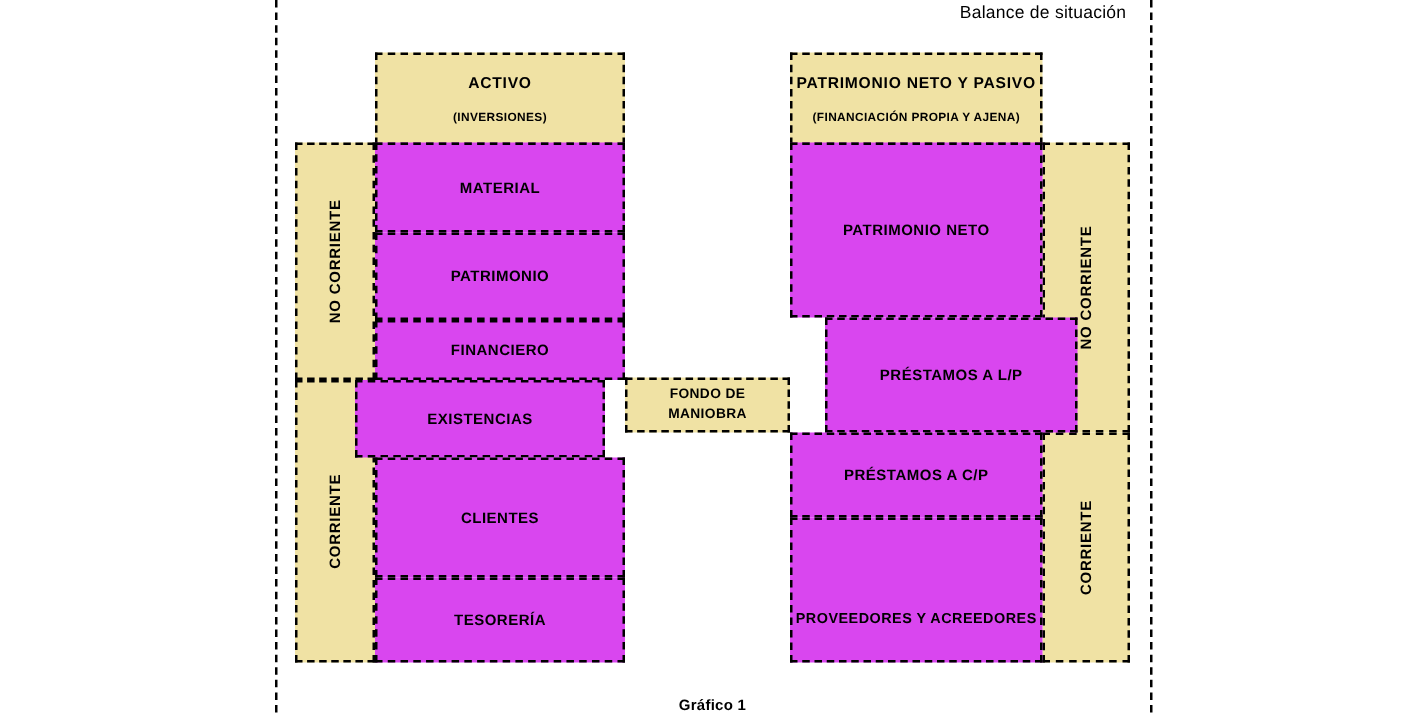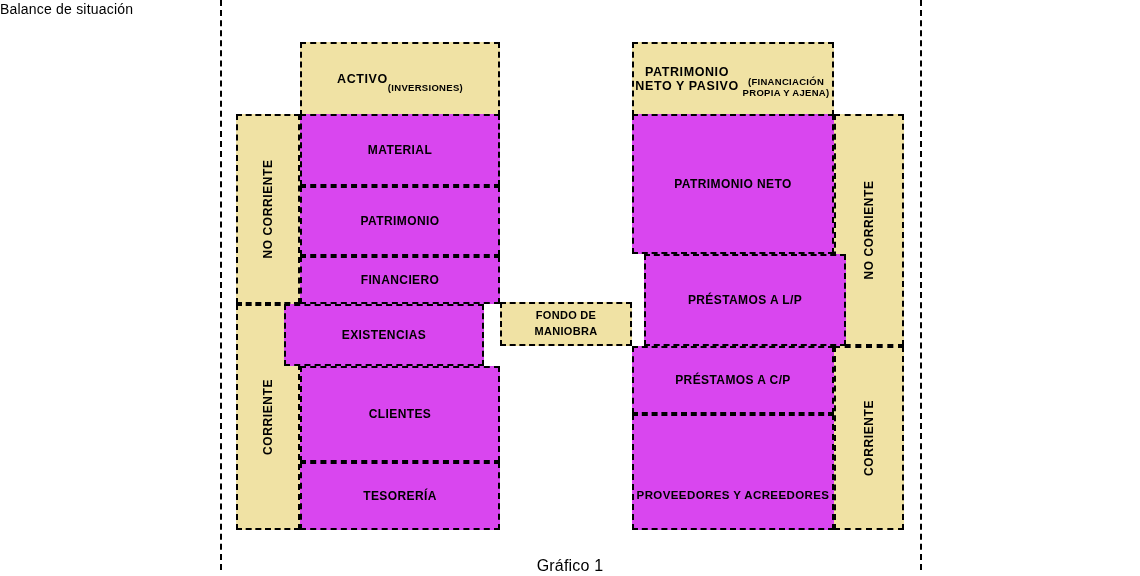--- a/index.html
+++ b/index.html
@@ -30,50 +30,50 @@
   .frame-rail {
     border-left: 2px dashed #000;
     width: 0;
   }
 
   
   .title {
     left: 0;
     top: 1px;
     width: 901px;
-    text-align: left;
+    text-align: right;
     font-size: 14px;
     font-weight: 400;
     letter-spacing: .2px;
   }
 
   
   .caption {
     left: 0;
     top: 557px;
     width: 1140px;
     text-align: center;
-    font-size: 16px;
-    font-weight: normal;
+    font-size: 12px;
+    font-weight: bold;
     letter-spacing: .2px;
   }
 
   
   .box {
     border: 2px dashed #000;
     display: flex;
     align-items: center;
     justify-content: center;
     text-align: center;
     background: #d946ef;
   }
   .box.fill { background: #f0e2a4; }
 
   .hdr {
-    flex-direction: row;
+    flex-direction: column;
     justify-content: center;
   }
   .hdr .t1 {
     font-size: 12.5px;
     font-weight: bold;
     letter-spacing: .6px;
   }
   .hdr .t2 {
     font-size: 9.5px;
     font-weight: bold;
@@ -164,21 +164,21 @@
   <div class="abs box fill vlabel" style="left:834px; top:114px; width:70px; height:232px;">
     <span>NO CORRIENTE</span>
   </div>
   <div class="abs box fill vlabel" style="left:834px; top:346px; width:70px; height:184px;">
     <span>CORRIENTE</span>
   </div>
 
   <div class="abs box" style="left:632px; top:114px; width:202px; height:140px;">
     <div class="row-label">PATRIMONIO NETO</div>
   </div>
-  <div class="abs box" style="left:644px; top:254px; width:202px; height:92px;">
+  <div class="abs box" style="left:660px; top:254px; width:202px; height:92px;">
     <div class="row-label">PRÉSTAMOS A L/P</div>
   </div>
   <div class="abs box" style="left:632px; top:346px; width:202px; height:68px;text-align:center;">
     <div class="row-label">PRÉSTAMOS A C/P</div>
   </div>
   <div class="abs box" style="left:632px; top:414px; width:202px; height:116px;">
     <div class="row-label sm">PROVEEDORES Y ACREEDORES</div>
   </div>
 
   <div class="abs caption">Gráfico 1</div>

